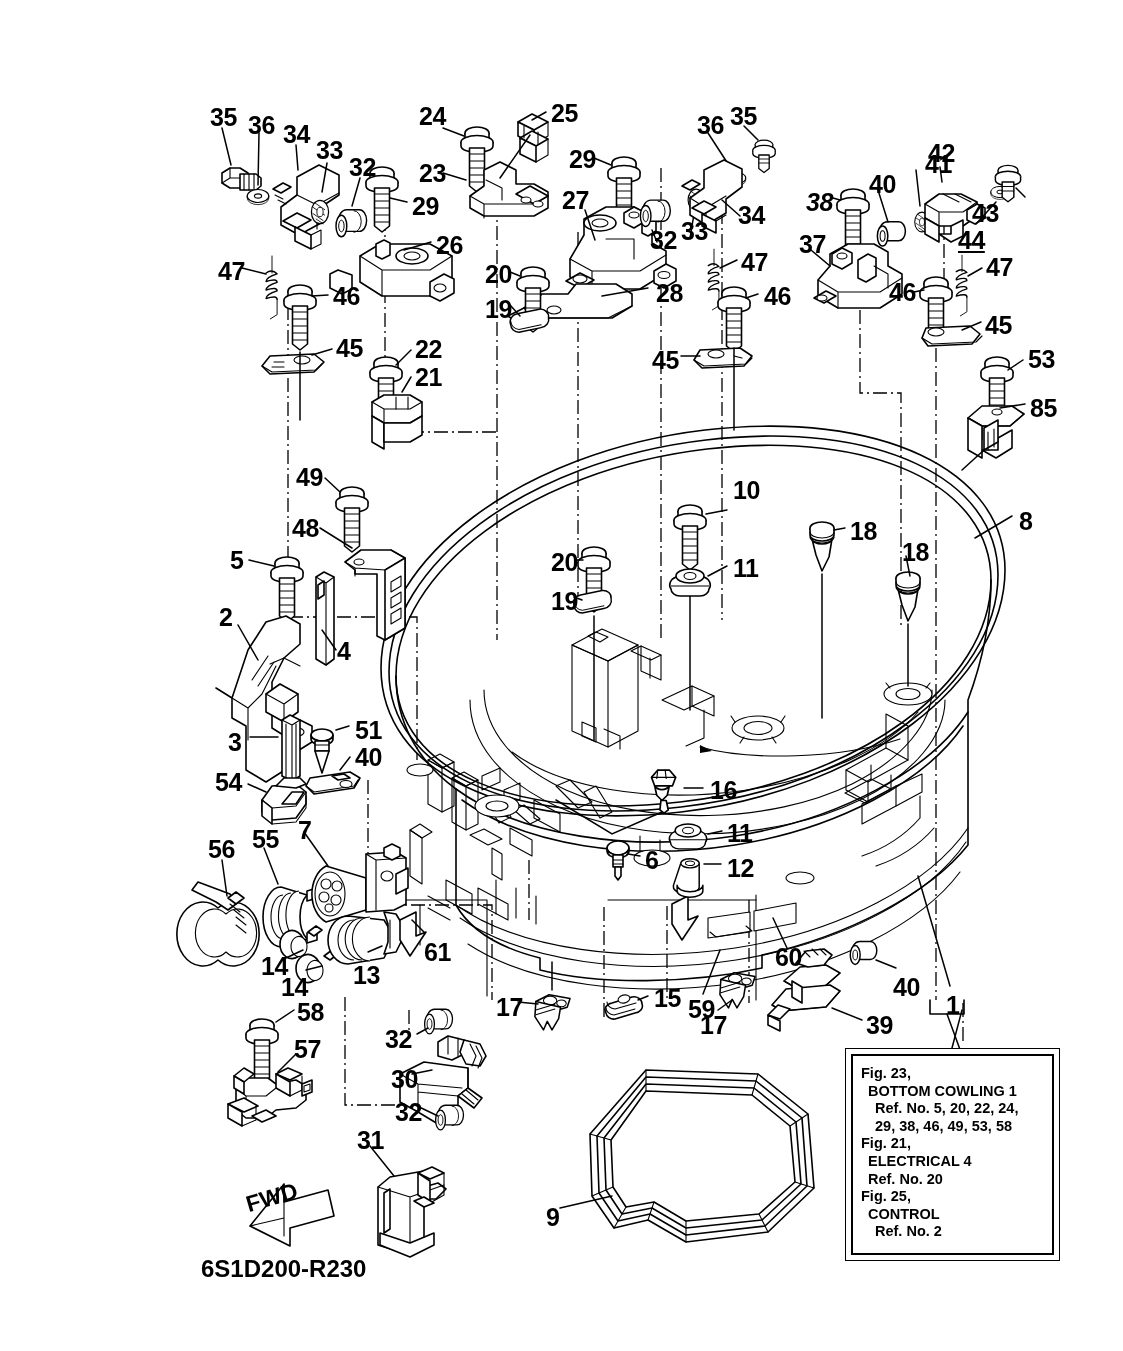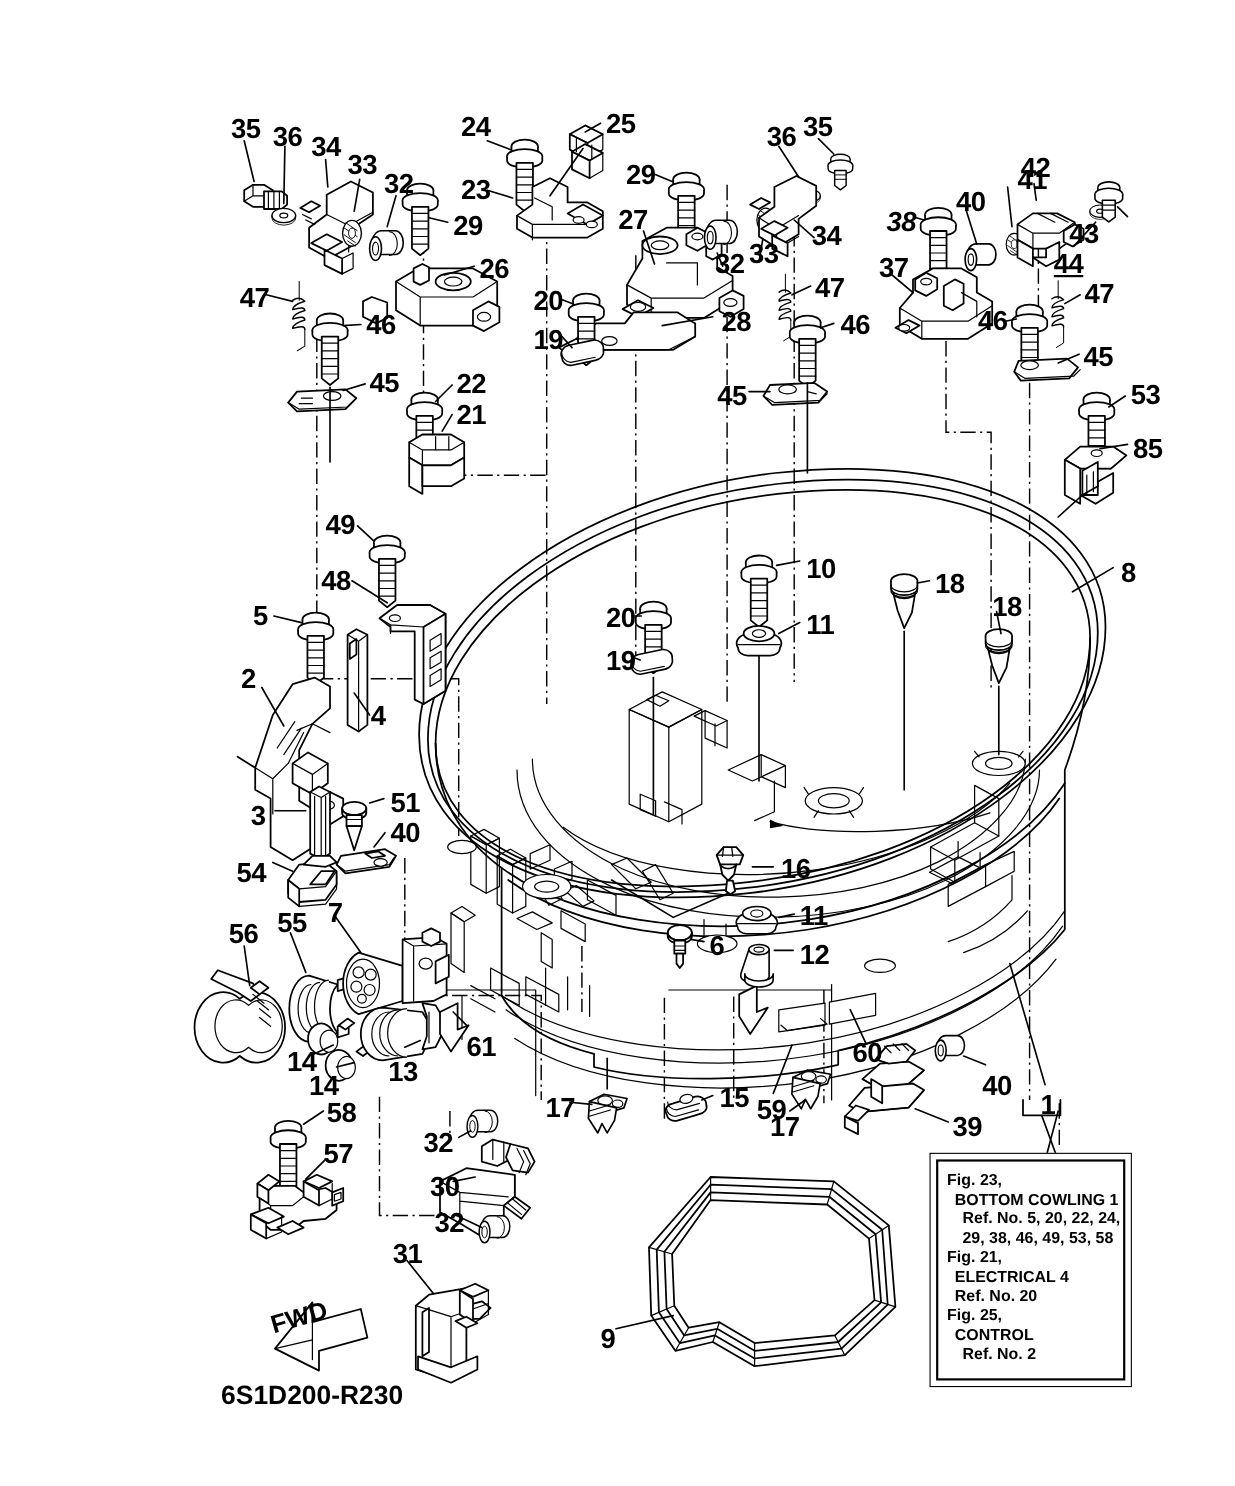--- a/index.html
+++ b/index.html
@@ -2,21 +2,21 @@
 <html><head>
 <meta charset="utf-8">
 <style>
   html,body{margin:0;padding:0;background:#ffffff;}
   body{width:1123px;height:1351px;position:relative;overflow:hidden;
        font-family:"Liberation Sans",sans-serif;color:#000;}
   #stage{position:absolute;left:0;top:0;width:1123px;height:1351px;}
   svg.layer{position:absolute;left:0;top:0;width:1123px;height:1351px;}
   .callout{position:absolute;font-weight:bold;font-size:25px;line-height:25px;
            letter-spacing:-0.5px;white-space:nowrap;}
-  .legendbox{position:absolute;left:845px;top:1048px;width:184px;height:213px;
+  .legendbox{position:absolute;left:845px;top:1048px;width:215px;height:213px;
              border:1px solid #000;background:#fff;box-sizing:border-box;}
   .legendbox .inner{position:absolute;left:5px;top:5px;right:5px;bottom:5px;
                     border:2px solid #000;box-sizing:border-box;padding:9px 8px;}
   .legendbox .ln{font-weight:bold;font-size:14.5px;line-height:17.6px;white-space:nowrap;}
   .in1{padding-left:7px;}
   .in2{padding-left:14px;}
   .drawno{position:absolute;left:201px;top:1255px;font-weight:bold;
           font-size:24px;letter-spacing:0px;}
   .fwdtxt{position:absolute;left:243px;top:1192px;font-weight:bold;font-size:23px;
           transform:rotate(-16deg);transform-origin:0 0;}
@@ -907,21 +907,21 @@
       <div class="callout" style="left: 1030px; top: 396px;">85</div>
       <div class="callout" style="left: 1019px; top: 509px;">8</div>
       <div class="callout" style="left: 296px; top: 465px;">49</div>
       <div class="callout" style="left: 292px; top: 516px;">48</div>
       <div class="callout" style="left: 230px; top: 548px;">5</div>
       <div class="callout" style="left: 219px; top: 605px;">2</div>
       <div class="callout" style="left: 337px; top: 639px;">4</div>
       <div class="callout" style="left: 228px; top: 730px;">3</div>
       <div class="callout" style="left: 355px; top: 718px;">51</div>
       <div class="callout" style="left: 355px; top: 745px;">40</div>
-      <div class="callout" style="left: 215px; top: 770px; margin-top: 12px;">54</div>
+      <div class="callout" style="left: 215px; top: 770px;">54</div>
       <div class="callout" style="left: 208px; top: 837px;">56</div>
       <div class="callout" style="left: 252px; top: 827px;">55</div>
       <div class="callout" style="left: 298px; top: 818px;">7</div>
       <div class="callout" style="left: 261px; top: 954px;">14</div>
       <div class="callout" style="left: 281px; top: 975px;">14</div>
       <div class="callout" style="left: 353px; top: 963px;">13</div>
       <div class="callout" style="left: 424px; top: 940px;">61</div>
       <div class="callout" style="left: 297px; top: 1000px;">58</div>
       <div class="callout" style="left: 294px; top: 1037px;">57</div>
       <div class="callout" style="left: 385px; top: 1027px;">32</div>
@@ -930,21 +930,21 @@
       <div class="callout" style="left: 357px; top: 1128px;">31</div>
       <div class="callout" style="left: 496px; top: 995px;">17</div>
       <div class="callout" style="left: 654px; top: 986px;">15</div>
       <div class="callout" style="left: 700px; top: 1013px;">17</div>
       <div class="callout" style="left: 688px; top: 997px;">59</div>
       <div class="callout" style="left: 775px; top: 945px;">60</div>
       <div class="callout" style="left: 866px; top: 1013px;">39</div>
       <div class="callout" style="left: 893px; top: 975px;">40</div>
       <div class="callout" style="left: 546px; top: 1205px;">9</div>
       <div class="callout" style="left: 946px; top: 993px;">1</div>
-      <div class="callout" style="left: 733px; top: 505px;">10</div>
+      <div class="callout" style="left: 733px; top: 478px;">10</div>
       <div class="callout" style="left: 733px; top: 556px;">11</div>
       <div class="callout" style="left: 850px; top: 519px;">18</div>
       <div class="callout" style="left: 902px; top: 540px;">18</div>
       <div class="callout" style="left: 551px; top: 550px;">20</div>
       <div class="callout" style="left: 551px; top: 589px;">19</div>
       <div class="callout" style="left: 710px; top: 778px;">16</div>
       <div class="callout" style="left: 727px; top: 821px;">11</div>
       <div class="callout" style="left: 645px; top: 848px;">6</div>
       <div class="callout" style="left: 727px; top: 856px;">12</div>
     </div>

